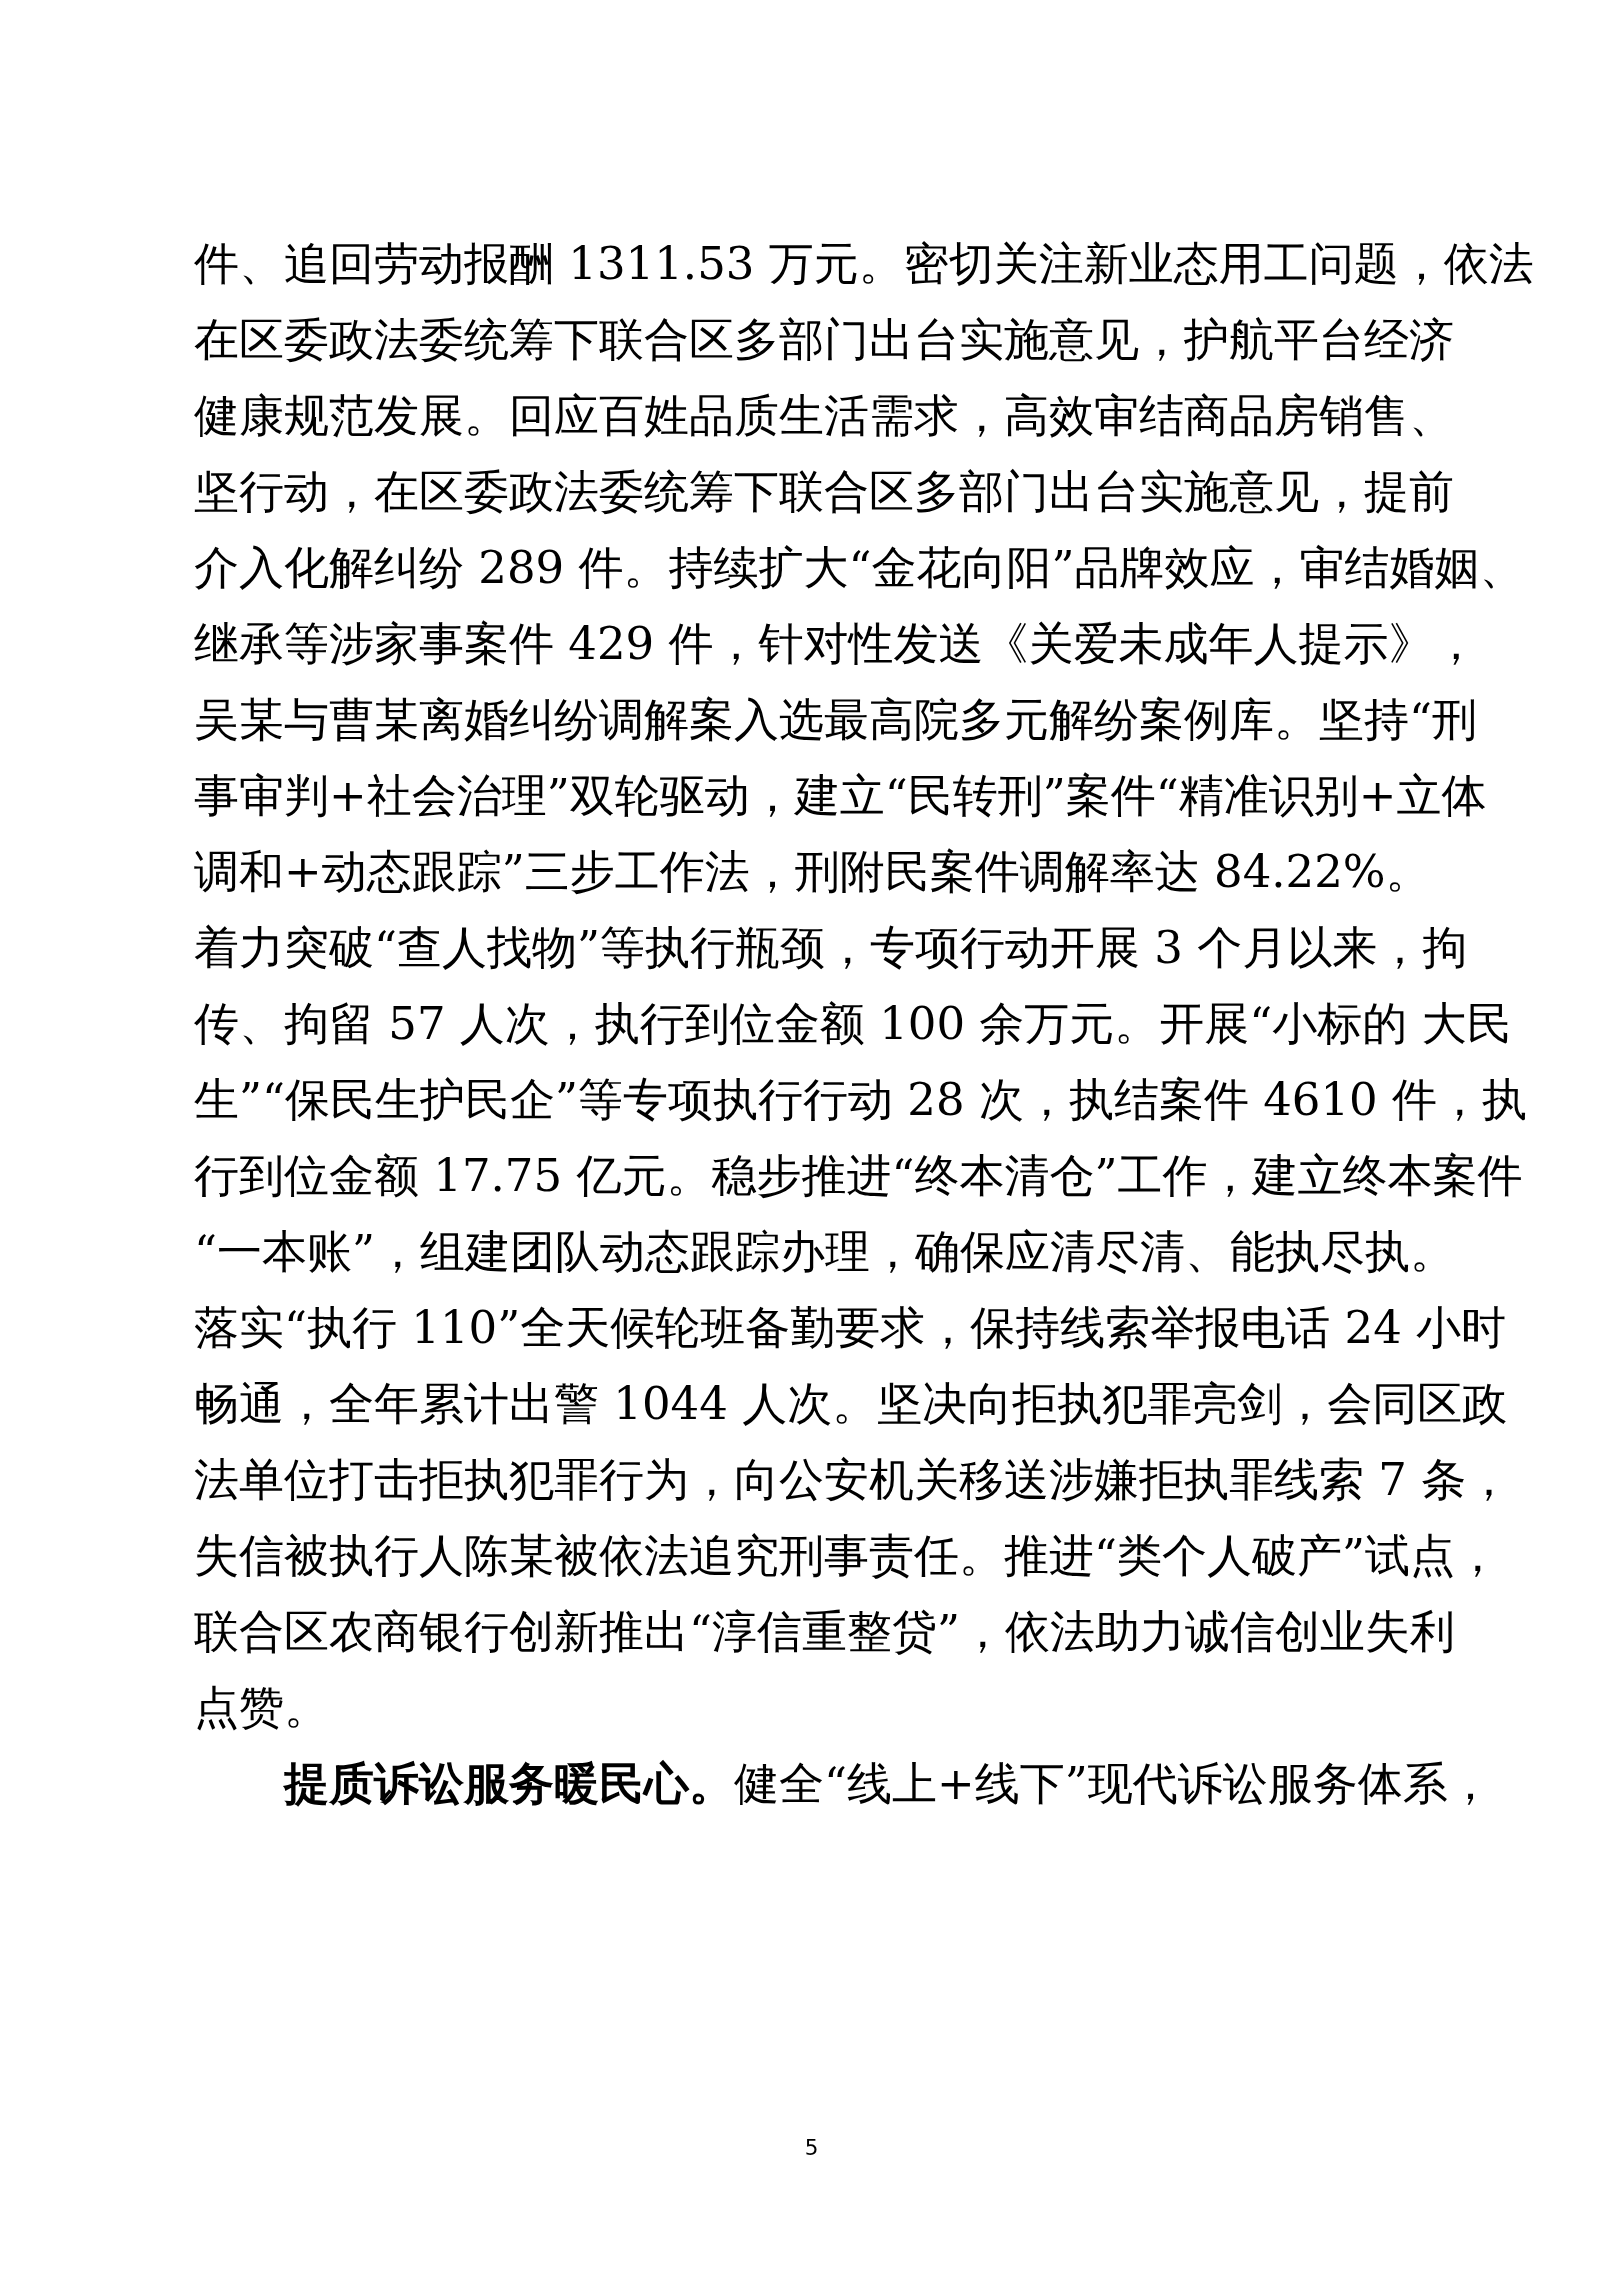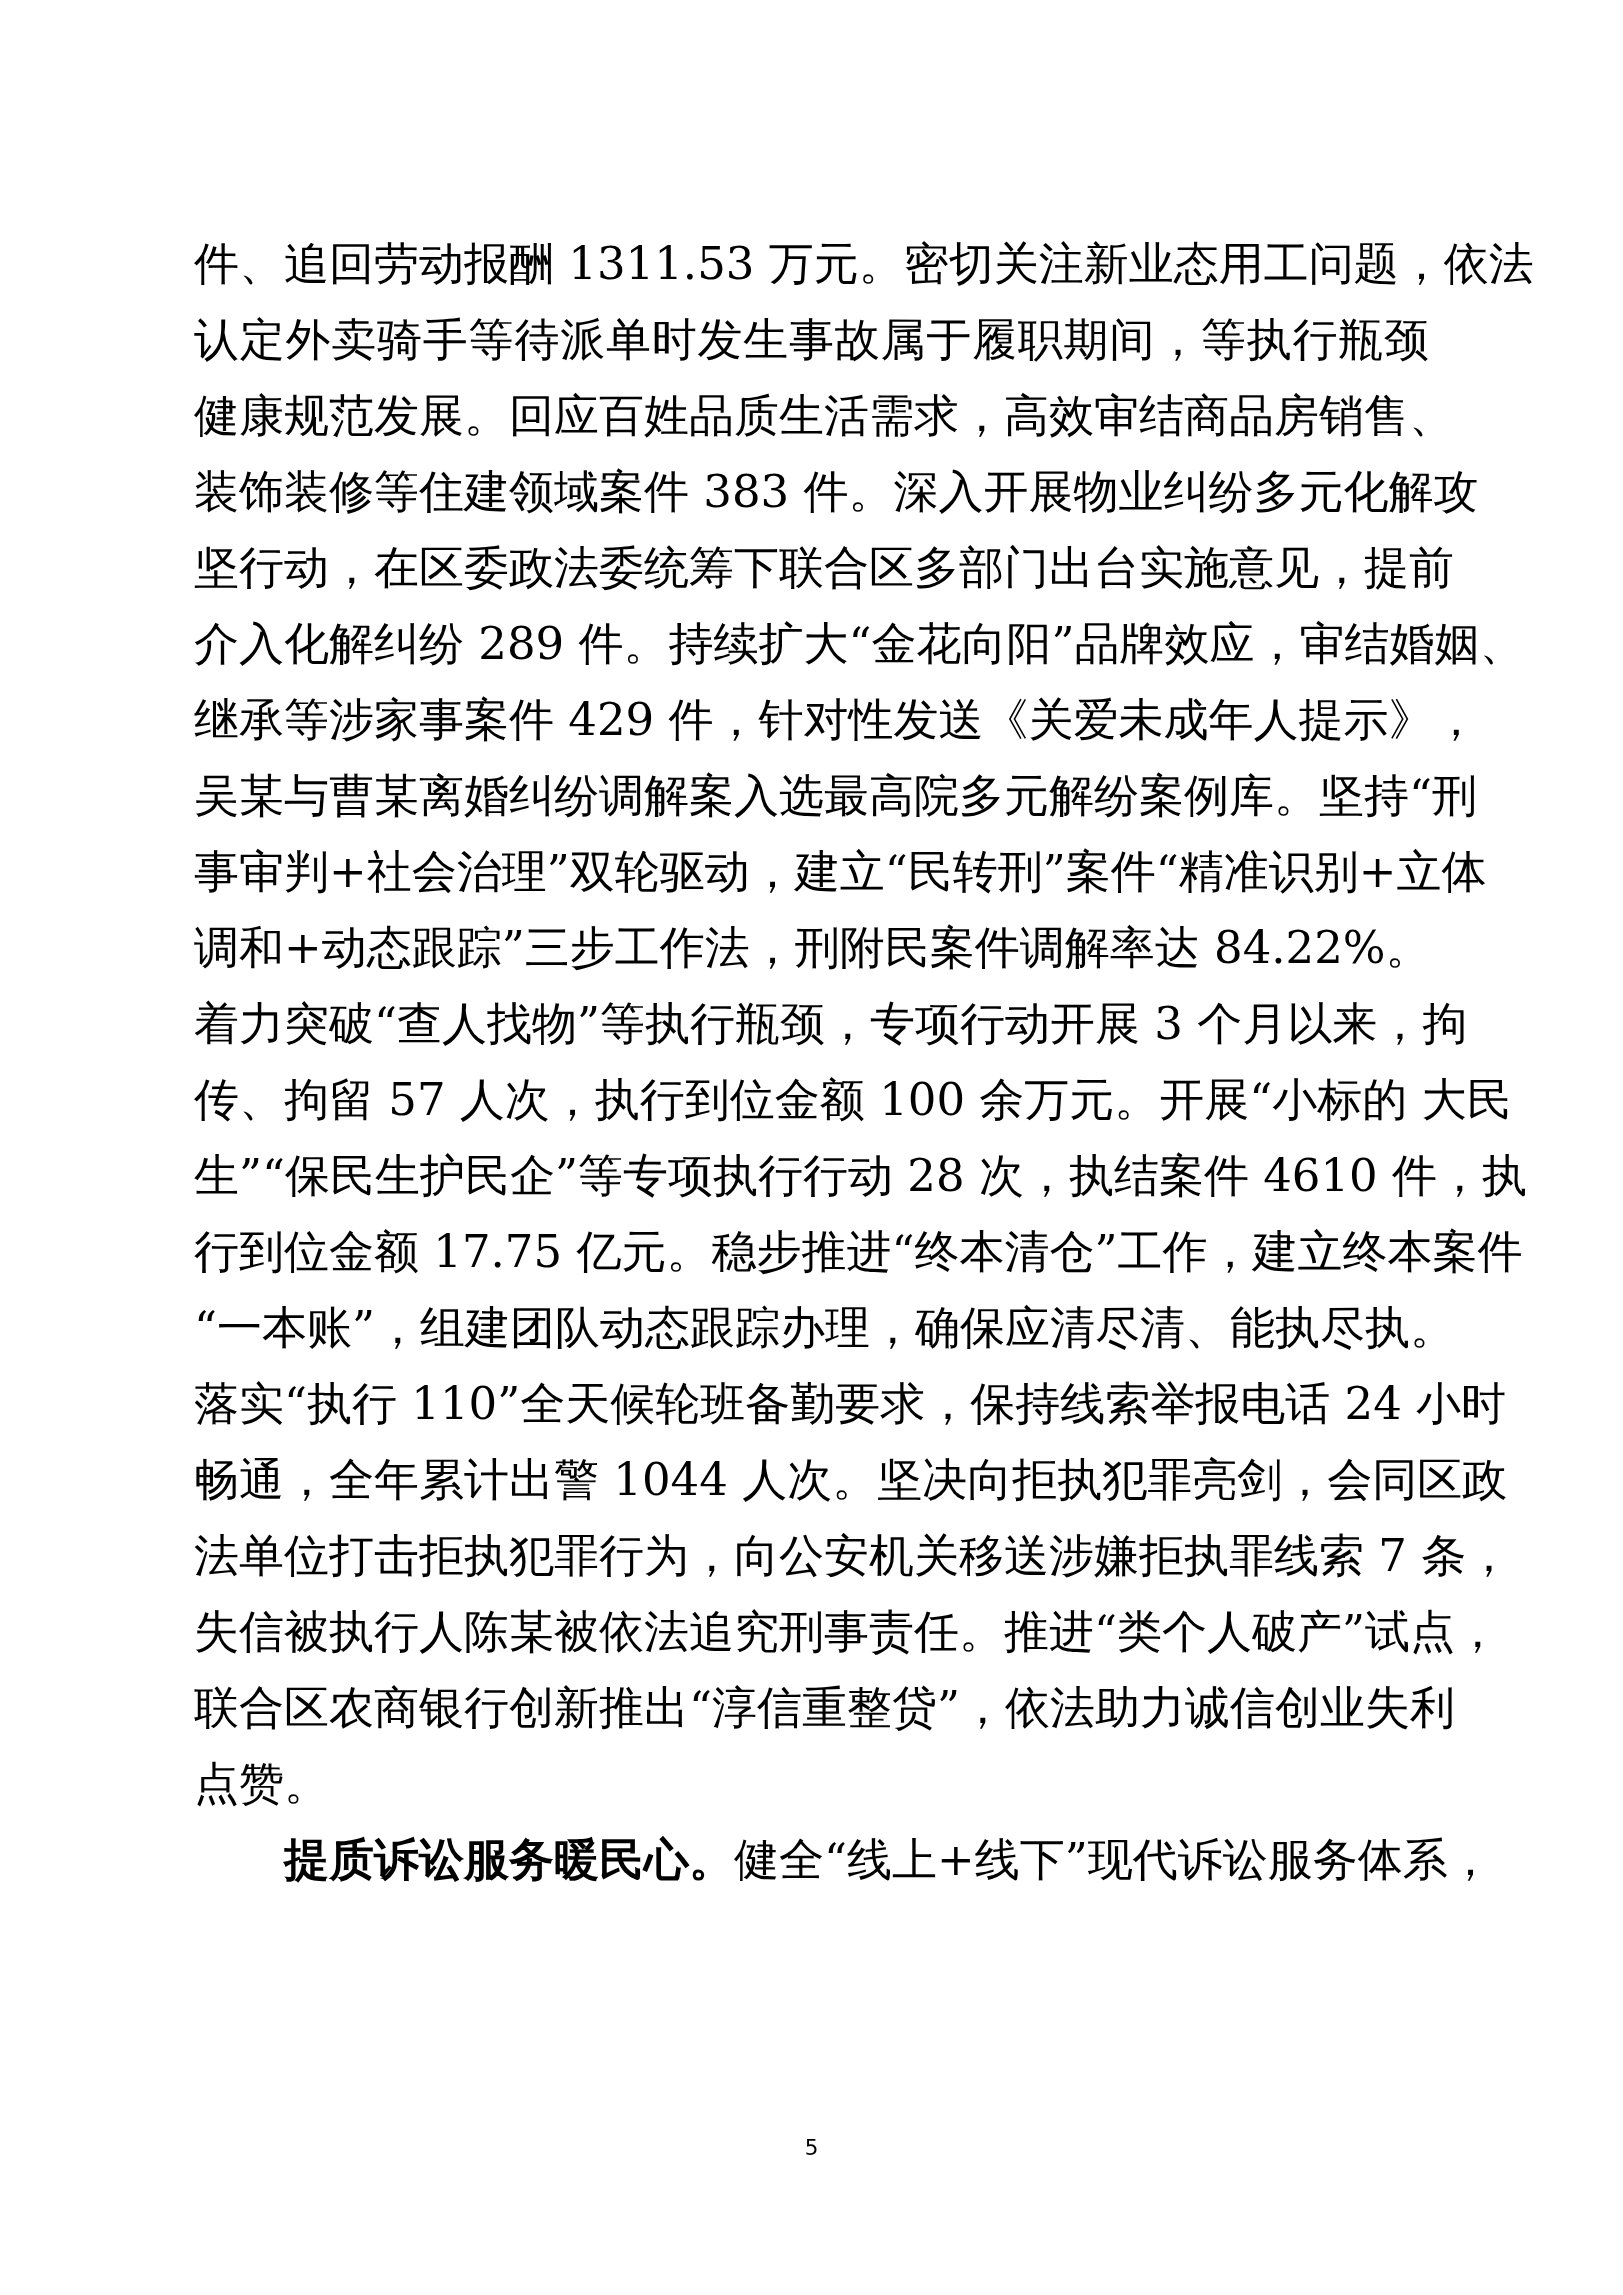--- a/index.html
+++ b/index.html
@@ -61,23 +61,22 @@
   }
 </style>
 </head>
 <body>
 
 <div class="page">
   <div class="body-text">
 
     <div>
       <span class="line">件、追回劳动报酬 1311.53 万元。密切关注新业态用工问题，依法</span>
-      <span class="line">认定外卖骑手等待派单时发生事故属于履职期间，等执行瓶颈</span>
+      <span class="line">在区委政法委统筹下联合区多部门出台实施意见，护航平台经济</span>
       <span class="line">健康规范发展。回应百姓品质生活需求，高效审结商品房销售、</span>
-      <span class="line">装饰装修等住建领域案件 383 件。深入开展物业纠纷多元化解攻</span>
       <span class="line">坚行动，在区委政法委统筹下联合区多部门出台实施意见，提前</span>
       <span class="line">介入化解纠纷 289 件。持续扩大“金花向阳”品牌效应，审结婚姻、</span>
       <span class="line">继承等涉家事案件 429 件，针对性发送《关爱未成年人提示》，</span>
       <span class="line">吴某与曹某离婚纠纷调解案入选最高院多元解纷案例库。坚持“刑</span>
       <span class="line">事审判+社会治理”双轮驱动，建立“民转刑”案件“精准识别+立体</span>
       <span class="line last">调和+动态跟踪”三步工作法，刑附民案件调解率达 84.22%。</span>
     </div>
 
     <div>
       <span class="line">着力突破“查人找物”等执行瓶颈，专项行动开展 3 个月以来，拘</span>

